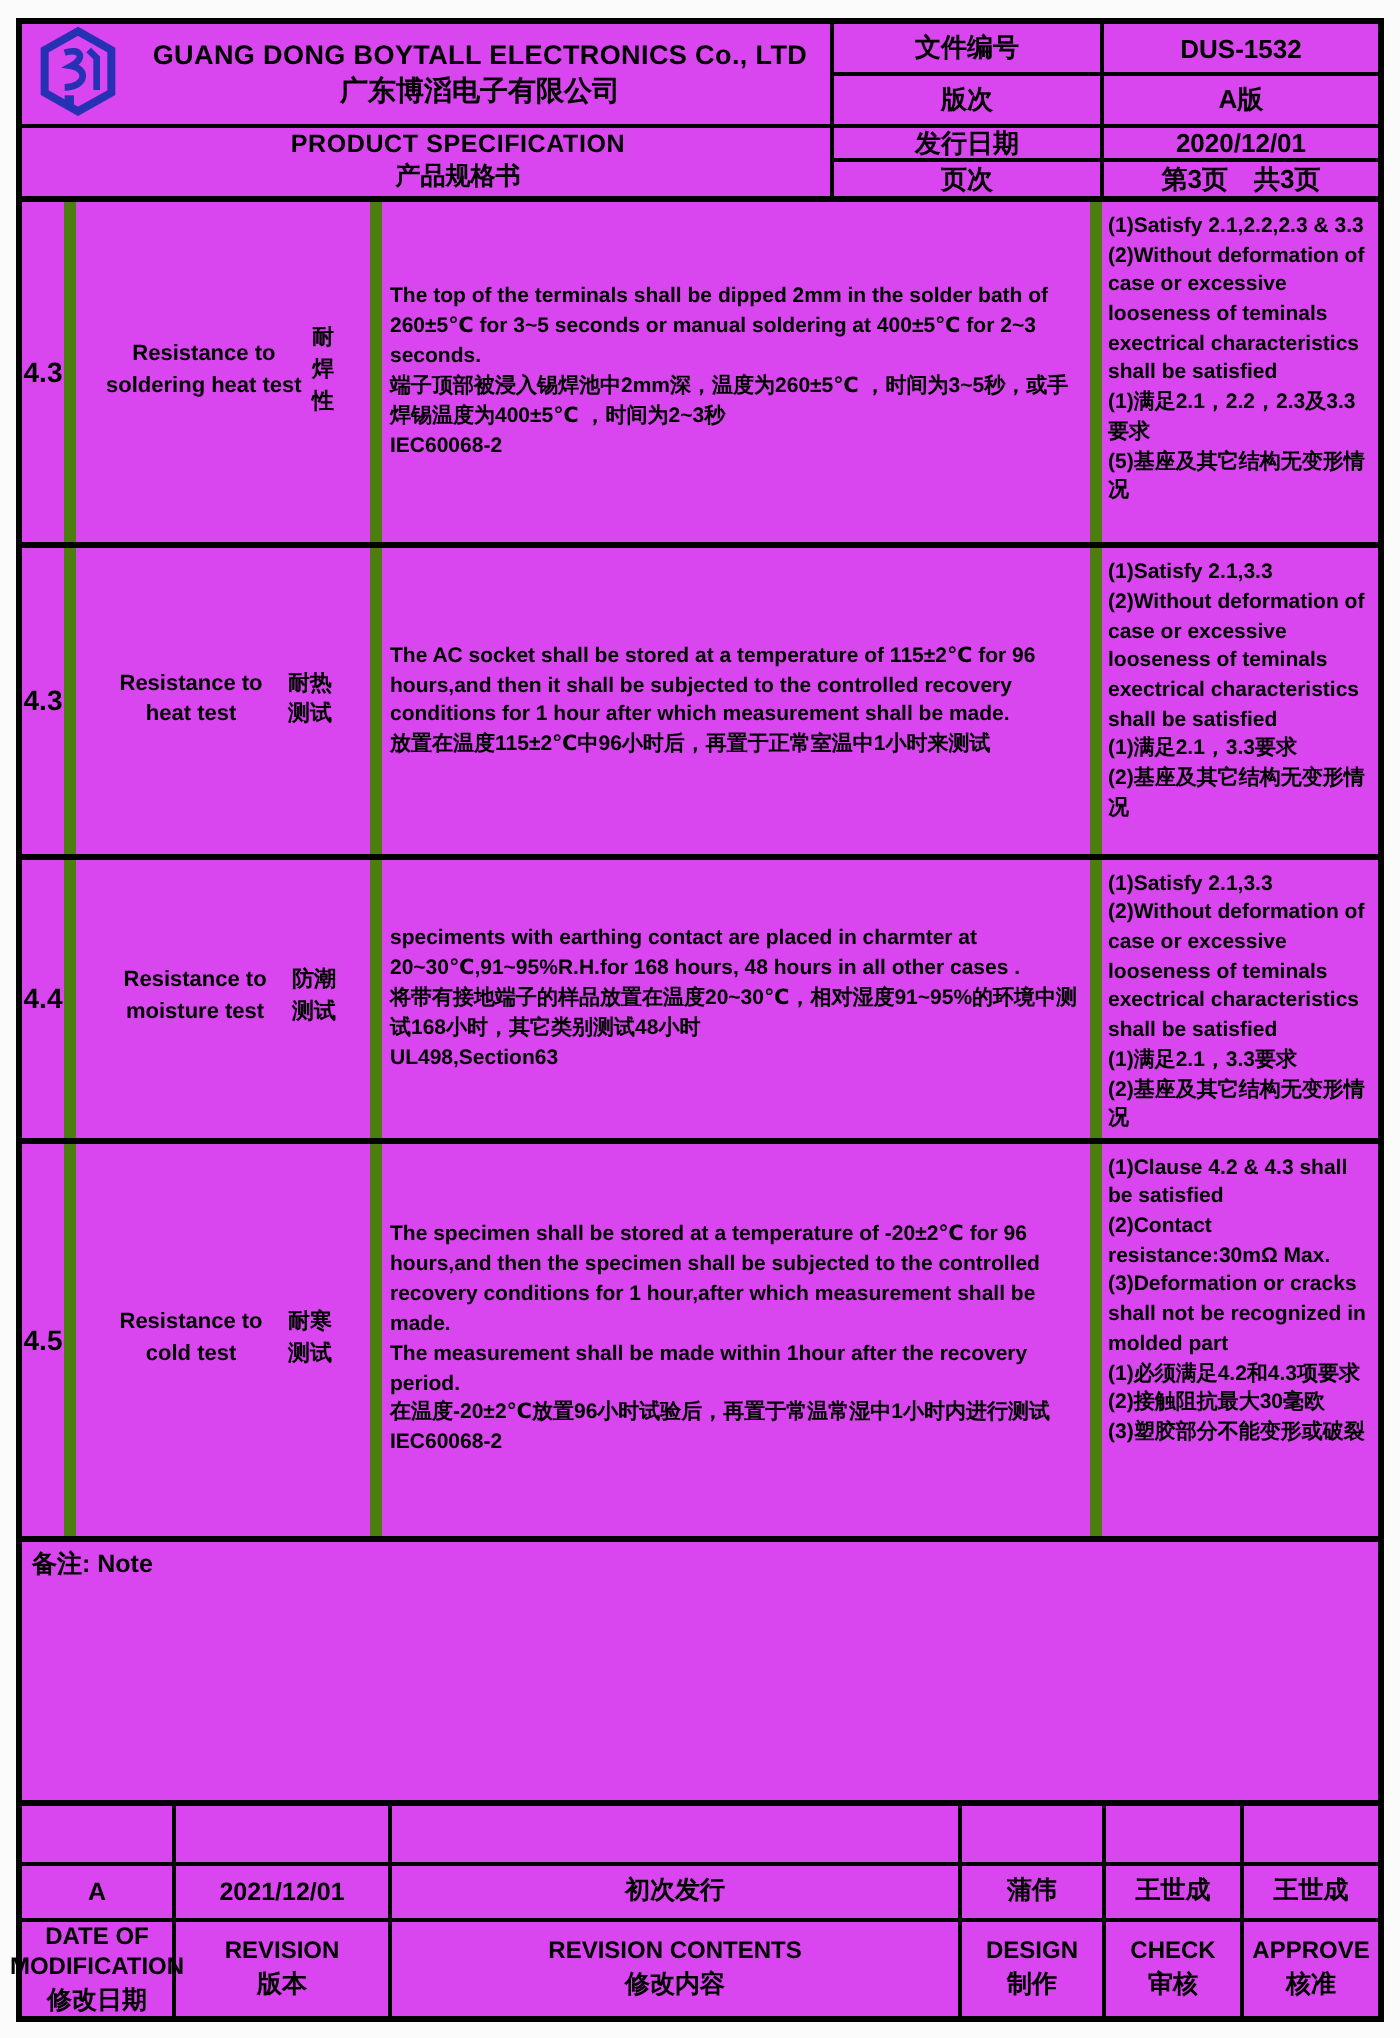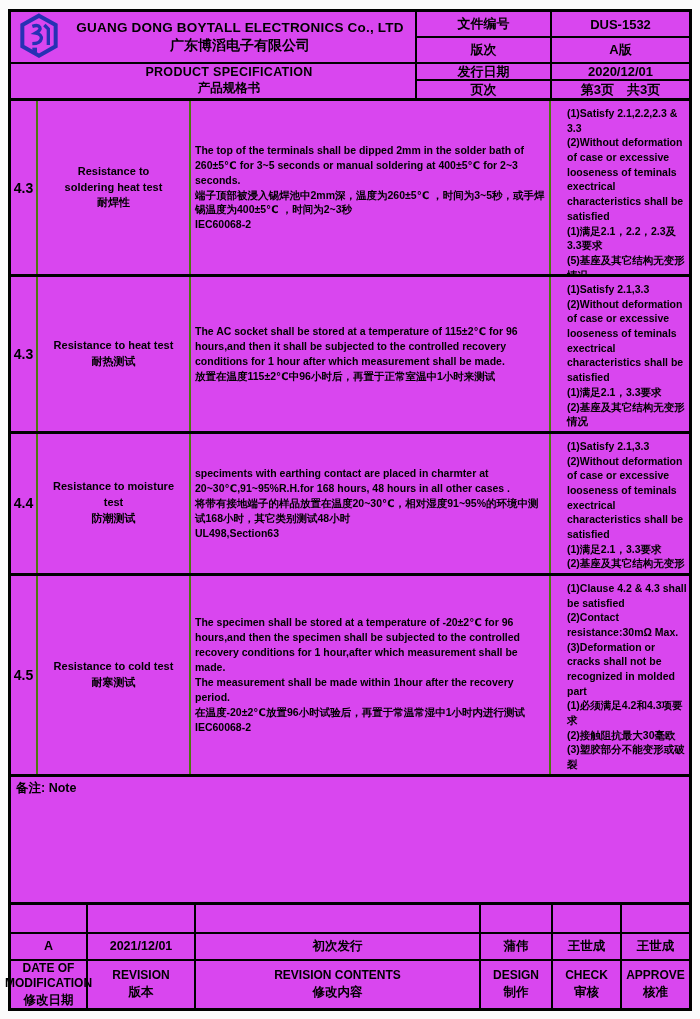--- a/index.html
+++ b/index.html
@@ -20,26 +20,26 @@
   .logo-box { width: 44px; height: 50px; flex: 0 0 44px; margin-right: 4px; display:flex; align-items:center; justify-content:center; }
   .company-text { flex: 1; text-align: center; line-height: 1.25; }
   .company-en { font-weight: bold; font-size: 13.5px; letter-spacing: 0.2px; }
   .company-cn { font-weight: bold; font-size: 14px; }
   .title-en { font-weight: bold; font-size: 12.5px; letter-spacing: 0.3px; }
   .title-cn { font-weight: bold; font-size: 12.5px; margin-top: 1px; }
   .hval { font-size: 13px; }
   
   .spec-row { display: grid; grid-template-columns: 27px 153px 360px 1fr; border-bottom: 3px solid #000; }
   .spec-row:last-of-type { border-bottom: 3px solid #000; }
-  .cell { border-right: 2px solid #4d7c0f; overflow: hidden; }
+  .cell { border-right: 6px solid #4d7c0f; overflow: hidden; }
   .cell:last-child { border-right: none; }
   .cell.no { display: flex; align-items: center; justify-content: center; font-weight: bold; font-size: 14px; }
-  .cell.item { display: flex; flex-direction: column; align-items: center; justify-content: center; text-align: center; font-weight: bold; font-size: 11px; line-height: 1.45; padding: 0 14px; }
+  .cell.item { display: flex; flex-direction: row; align-items: center; justify-content: center; text-align: center; font-weight: bold; font-size: 11px; line-height: 1.45; padding: 0 14px; }
   .cell.content { display: flex; flex-direction: column; justify-content: center; font-weight: bold; font-size: 10.5px; line-height: 1.42; padding: 4px 3px 4px 4px; }
-  .cell.req { display: flex; flex-direction: column; justify-content: flex-start; font-weight: bold; font-size: 10.5px; line-height: 1.4; padding: 5px 2px 2px 16px; }
+  .cell.req { display: flex; flex-direction: column; justify-content: flex-start; font-weight: bold; font-size: 10.5px; line-height: 1.4; padding: 5px 2px 2px 3px; }
   .r1 { height: 176px; } .r2 { height: 158px; } .r3 { height: 142px; } .r4 { height: 202px; }
   
   .note { height: 135px; border-bottom: 3px solid #000; padding: 3px 5px; font-weight: bold; font-size: 12.5px; }
   
   .ftr-row { display: grid; grid-template-columns: 77px 108px 285px 72px 69px 1fr; }
   .fcell { border-right: 2px solid #000; border-bottom: 2px solid #000; display: flex; flex-direction: column; align-items: center; justify-content: center; text-align: center; font-weight: bold; }
   .fcell:last-child { border-right: none; }
   .ftr-empty { height: 30px; }
   .ftr-data { height: 28px; font-size: 12.5px; }
   .ftr-data .fcell { font-size: 12.5px; }

